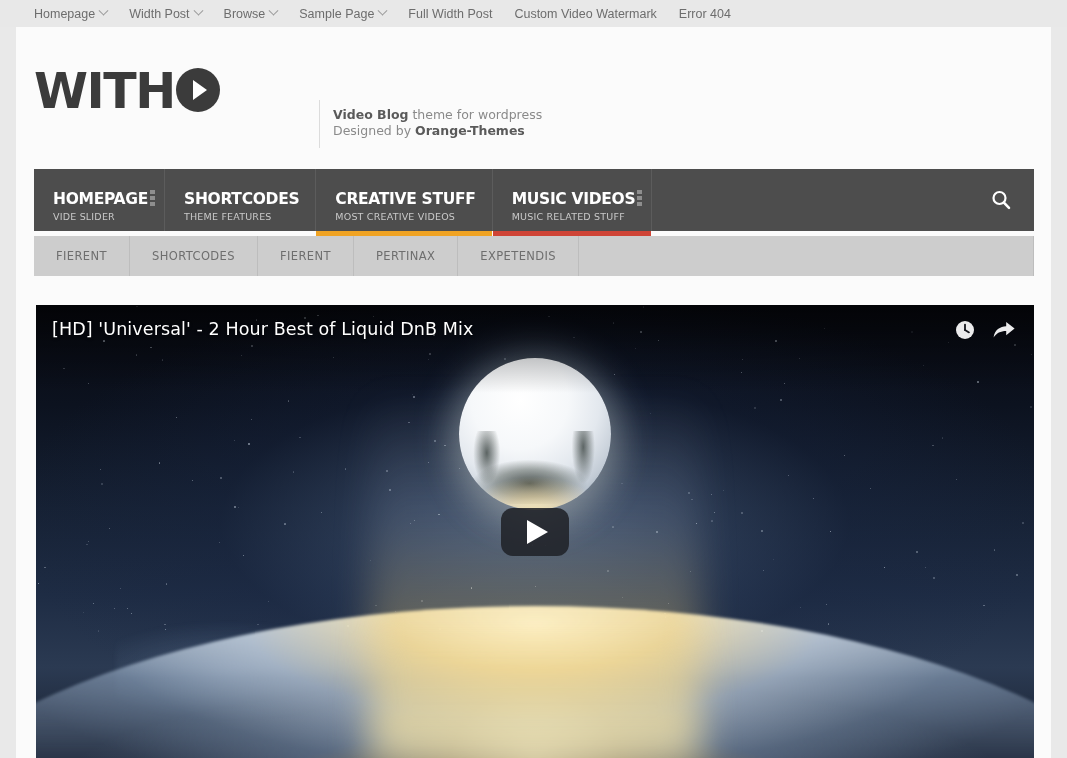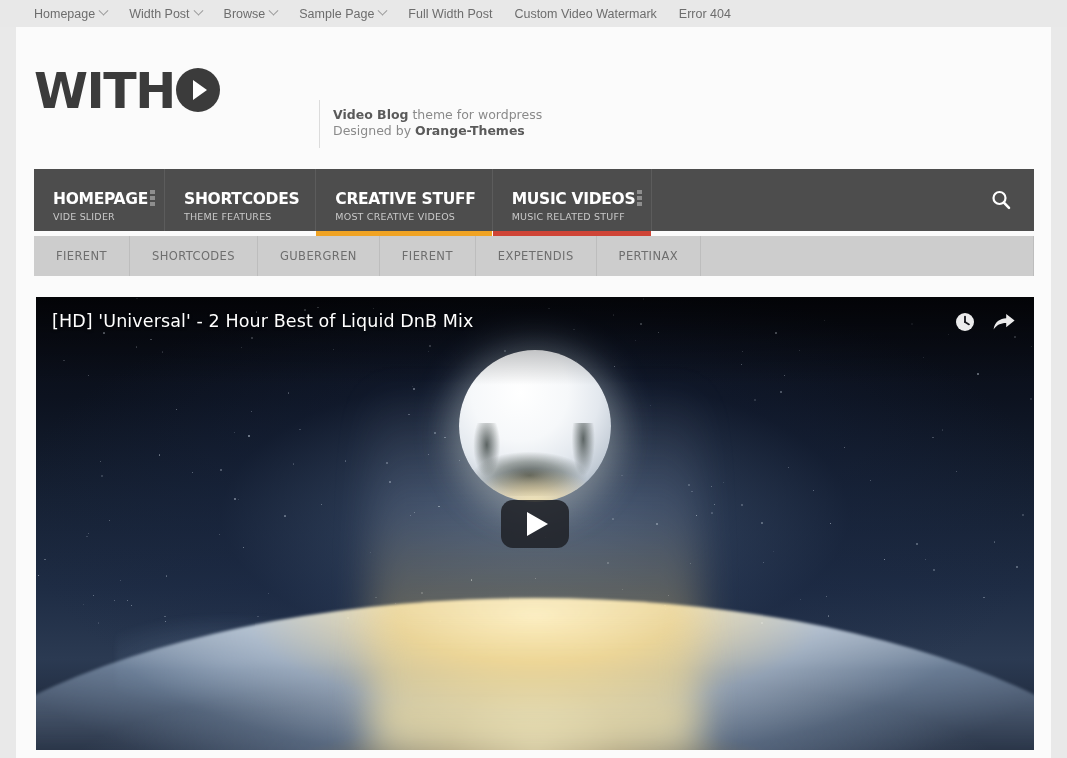--- a/index.html
+++ b/index.html
@@ -122,21 +122,21 @@
     display:flex; align-items:center; justify-content:center;
     border-right:1px solid #bdbdbd;
     font-family:"DejaVu Sans", sans-serif;
     font-size:11.5px; color:#6e6e6e; letter-spacing:0.4px;
     white-space:nowrap; cursor:pointer;
   }
   #subfill{ flex:1; border-right:1px solid #bdbdbd; }
 
   
   #video{
-    position:absolute; left:20px; top:270px;
+    position:absolute; left:20px; top:278px;
     width:998px; height:453px;
     overflow:hidden;
     background:#05070d;
   }
   #vbg{
     position:absolute; inset:0;
     background:
       radial-gradient(ellipse 80% 40% at 50% 107%, rgba(255,236,170,0.95) 0%, rgba(255,208,110,0.55) 16%, rgba(150,170,200,0.30) 34%, rgba(20,30,55,0) 60%),
       radial-gradient(ellipse 30% 55% at 50% 100%, rgba(255,245,205,0.85) 0%, rgba(255,200,90,0.35) 28%, rgba(10,20,45,0) 62%),
       radial-gradient(ellipse 70% 70% at 50% 48%, rgba(120,150,190,0.40) 0%, rgba(25,38,66,0.30) 45%, rgba(6,10,22,0) 75%),
@@ -298,24 +298,23 @@
           <circle cx="9.5" cy="9" r="6" fill="none" stroke="#ffffff" stroke-width="2.2"></circle>
           <line x1="13.9" y1="13.6" x2="19" y2="18.8" stroke="#ffffff" stroke-width="2.6" stroke-linecap="round"></line>
         </svg>
       </div>
     </div>
   </nav>
 
   <nav id="subnav">
     <div class="subitem">FIERENT</div>
     <div class="subitem">SHORTCODES</div>
-    <div class="subitem">GUBERGREN</div>
     <div class="subitem">FIERENT</div>
+    <div class="subitem">PERTINAX</div>
     <div class="subitem">EXPETENDIS</div>
-    <div class="subitem">PERTINAX</div>
     <div id="subfill"></div>
   </nav>
 
   <div id="video">
     <div id="vbg"></div>
     <div id="nebula"></div>
     <div class="specks" id="specks">
         <span class="speck" style="left: 8.44%; top: 62.39%; width: 0.7px; height: 0.7px; opacity: 0.33;"></span>
         <span class="speck" style="left: 94.31%; top: 16.84%; width: 1.9px; height: 1.9px; opacity: 0.76;"></span>
         <span class="speck" style="left: 10.06%; top: 0.17%; width: 1.5px; height: 1.5px; opacity: 0.38;"></span>

